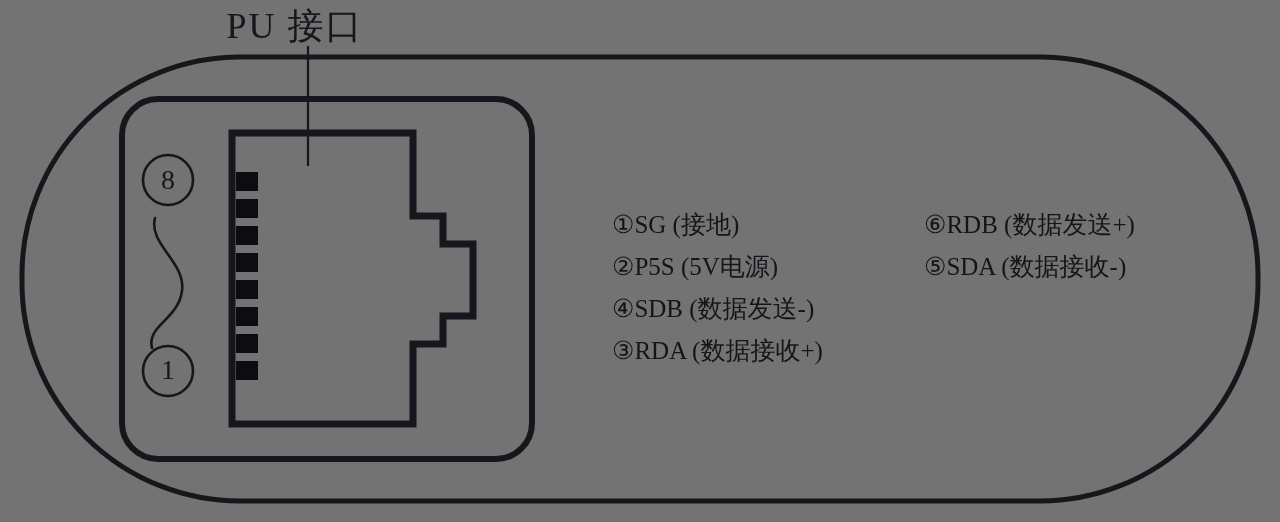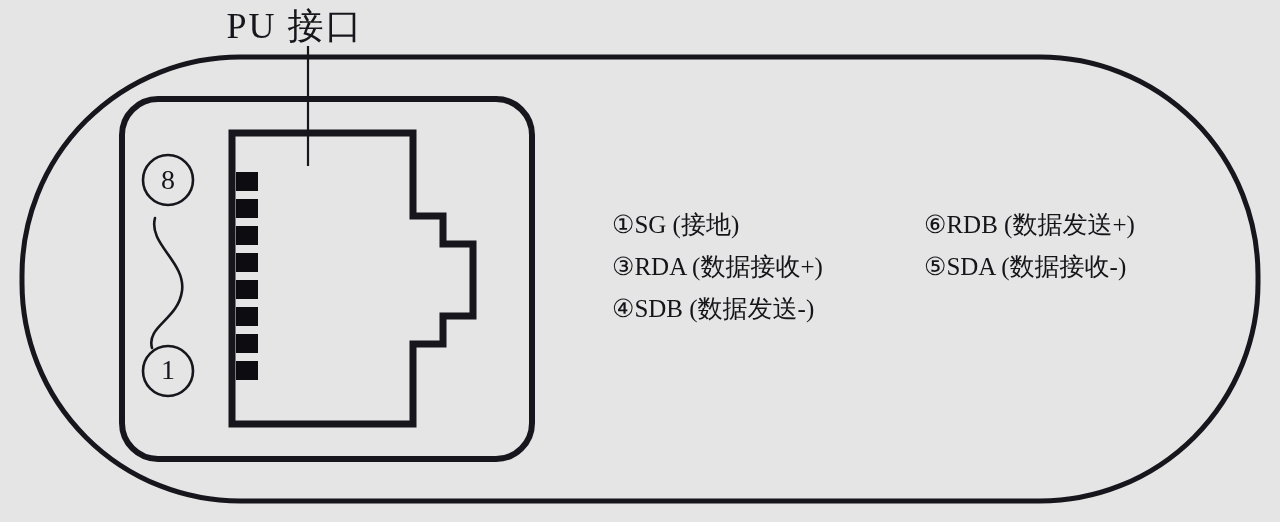--- a/index.html
+++ b/index.html
@@ -4,21 +4,21 @@
 <style>
   html, body {
     margin: 0;
     padding: 0;
     background: #ffffff;
   }
   #root {
     position: relative;
     width: 1280px;
     height: 522px;
-    background: #e5e5e5;
+    background: #737373;
     overflow: hidden;
     font-family: "Liberation Serif", "DejaVu Serif", serif;
   }
   #diagram-svg {
     position: absolute;
     left: 0;
     top: 0;
     width: 1280px;
     height: 522px;
   }
@@ -115,22 +115,23 @@
   </svg>
 
   <div class="title-text">PU 接口</div>
 
   <div class="pin-num" id="pin-label-8">8</div>
   <div class="pin-num" id="pin-label-1">1</div>
 
   <div class="legend">
     <div class="legend-col col-left">
       <div class="legend-item">①SG (接地)</div>
+      <div class="legend-item">②P5S (5V电源)</div>
+      <div class="legend-item">④SDB (数据发送-)</div>
       <div class="legend-item">③RDA (数据接收+)</div>
-      <div class="legend-item">④SDB (数据发送-)</div>
     </div>
     <div class="legend-col col-right">
       <div class="legend-item">⑥RDB (数据发送+)</div>
       <div class="legend-item">⑤SDA (数据接收-)</div>
     </div>
   </div>
 
 </div>
 
 </body></html>

